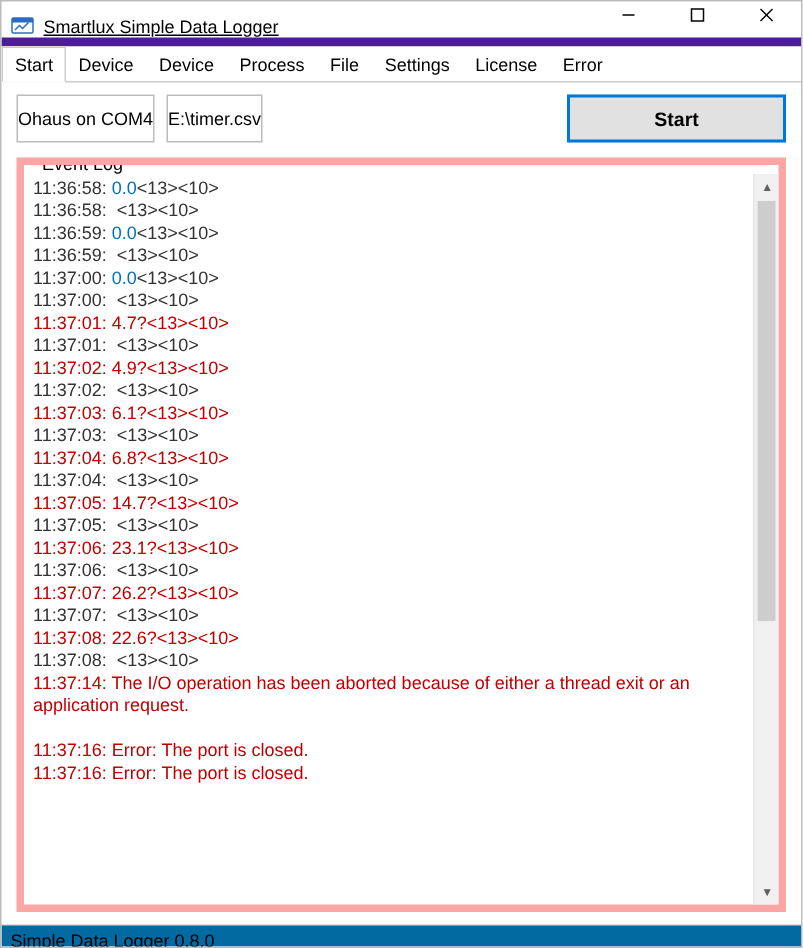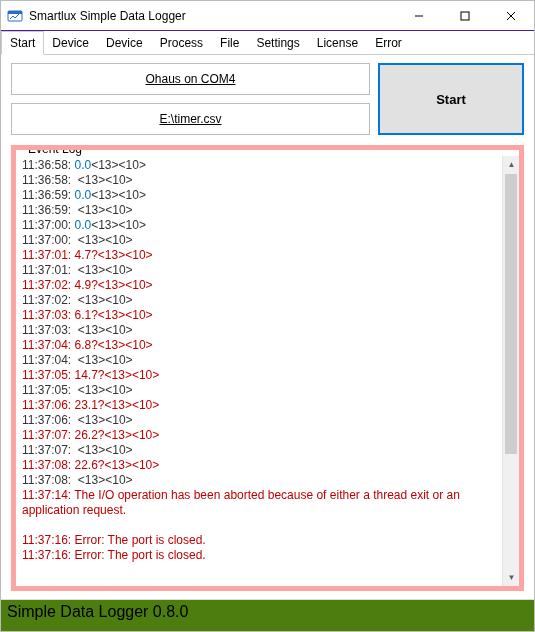--- a/index.html
+++ b/index.html
@@ -10,23 +10,24 @@
   width: 535px;
   height: 632px;
   overflow: hidden;
   border: 1px solid #bbb;
   display: flex;
   flex-direction: column;
 }
 .titlebar {
   height: 30px;
   display: flex;
-  align-items: center;
+  align-items: flex-end;
   padding-left: 6px;
-  border-bottom: 1px solid #4c1d95;
+  border-bottom: 6px solid #4c1d95;
+  text-decoration: underline;
 }
 .titlebar .app-icon {
   width: 16px; height: 16px; margin-right: 6px;
 }
 .titlebar .title { flex: 0 0 auto; font-size: 12px; color: #000; }
 .titlebar .spacer { flex: 1; }
 .titlebar .winbtn {
   width: 46px; height: 30px; display: flex; align-items: center; justify-content: center;
   color: #333;
 }
@@ -46,21 +47,21 @@
 .tab.active {
   border: 1px solid #ccc;
   border-bottom: 1px solid #fff;
   border-top: 1px solid #ccc;
   margin-bottom: -1px;
   background: #fff;
 }
 .tab:not(.active) { border-top: 1px solid transparent; }
 .tab-area { padding: 8px 10px; flex: 1; display: flex; flex-direction: column; overflow: hidden; }
 .row-top { display: flex; gap: 8px; }
-.col-left { flex: 1; display: flex; flex-direction: column; gap: 8px; text-decoration: underline; }
+.col-left { flex: 1; display: flex; flex-direction: row; gap: 8px; }
 .config-btn {
   height: 32px;
   border: 1px solid #bcbcbc;
   background: #fff;
   display: flex; align-items: center; justify-content: center;
   font-size: 12px;
 }
 .start-btn {
   width: 146px;
   border: 2px solid #0078d7;
@@ -107,26 +108,26 @@
 .scroll-arrow.down { position:absolute; bottom:0; }
 .scroll-thumb {
   position: absolute; left:2px; right:2px; top:18px; height:280px;
   background: #cdcdcd;
 }
 .ts { color: #333; }
 .v-blue { color: #0070c0; }
 .v-red { color: #c00000; }
 .v-black { color: #333; }
 .statusbar {
-  height: 32px;
+  height: 15px;
   border-top: 1px solid #dcdcdc;
   padding: 3px 6px;
-  font-size: 16px;
+  font-size: 12px;
   color: #000;
-  background: #4d7c0f;
+  background: #0369a1;
 }
 </style>
 </head>
 <body>
 
 <div class="titlebar">
   <span class="app-icon">
     <svg width="16" height="16" viewBox="0 0 16 16">
       <rect x="1" y="3" width="14" height="10" rx="1" fill="#fff" stroke="#2a6cc4" stroke-width="1"></rect>
       <rect x="1" y="3" width="14" height="3" fill="#2a6cc4"></rect>

